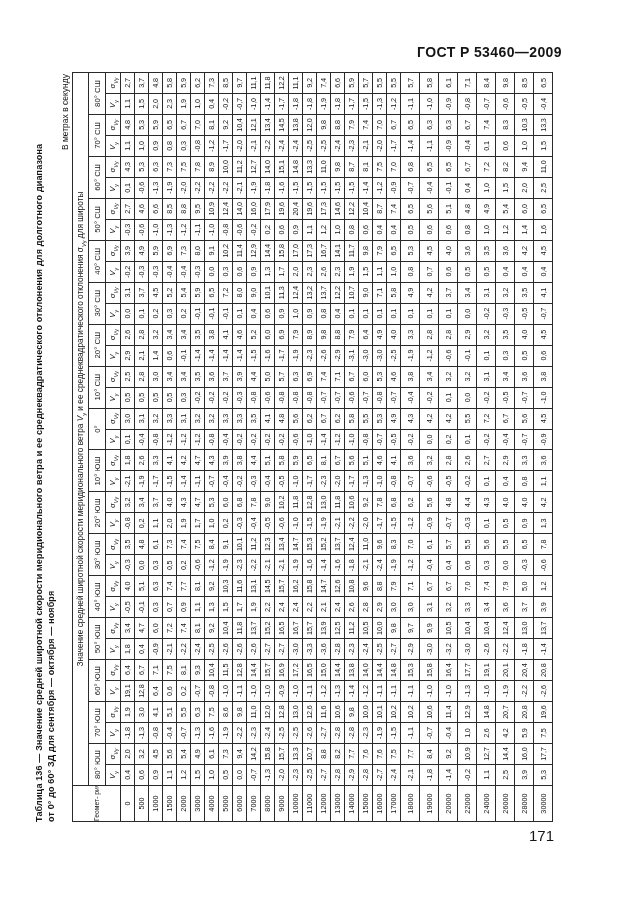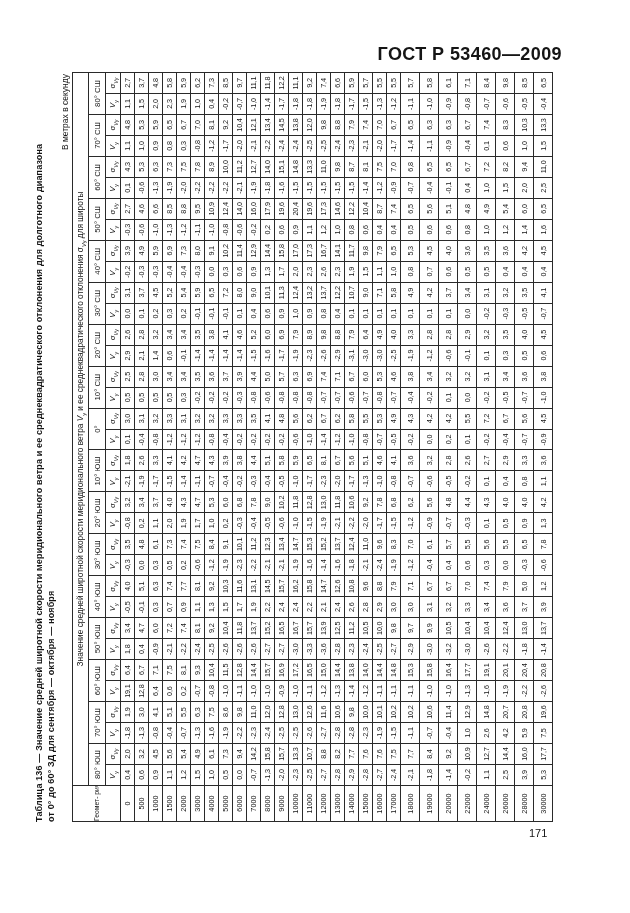--- a/index.html
+++ b/index.html
@@ -1,24 +1,24 @@
 <!DOCTYPE html>
 <html><head>
 <meta charset="utf-8">
 <style>
   html,body{margin:0;padding:0;}
   body{
     width:630px;height:913px;position:relative;background:#fff;overflow:hidden;
     font-family:"Liberation Sans","DejaVu Sans",sans-serif;color:#151515;
   }
   .doc-header{
-    position:absolute;top:44px;right:68px;font-size:18px;font-weight:bold;
+    position:absolute;top:44px;right:68px;font-size:14px;font-weight:bold;
     letter-spacing:.4px;white-space:nowrap;
   }
-  .page-number{position:absolute;top:827px;left:529px;font-size:11px;}
+  .page-number{position:absolute;top:827px;left:529px;font-size:15px;}
   
   .rot{
     position:absolute;left:-77px;top:182px;width:750px;height:530px;
     transform:rotate(-90deg);
   }
   .caption{font-size:9px;font-weight:bold;letter-spacing:.15px;line-height:12px;white-space:nowrap;}
   .caption.l2{margin-top:0;}
   .units{font-size:8.5px;text-align:right;margin:3px 2px 2px 0;}
   table.gost{
     border-collapse:collapse;table-layout:fixed;width:750px;

